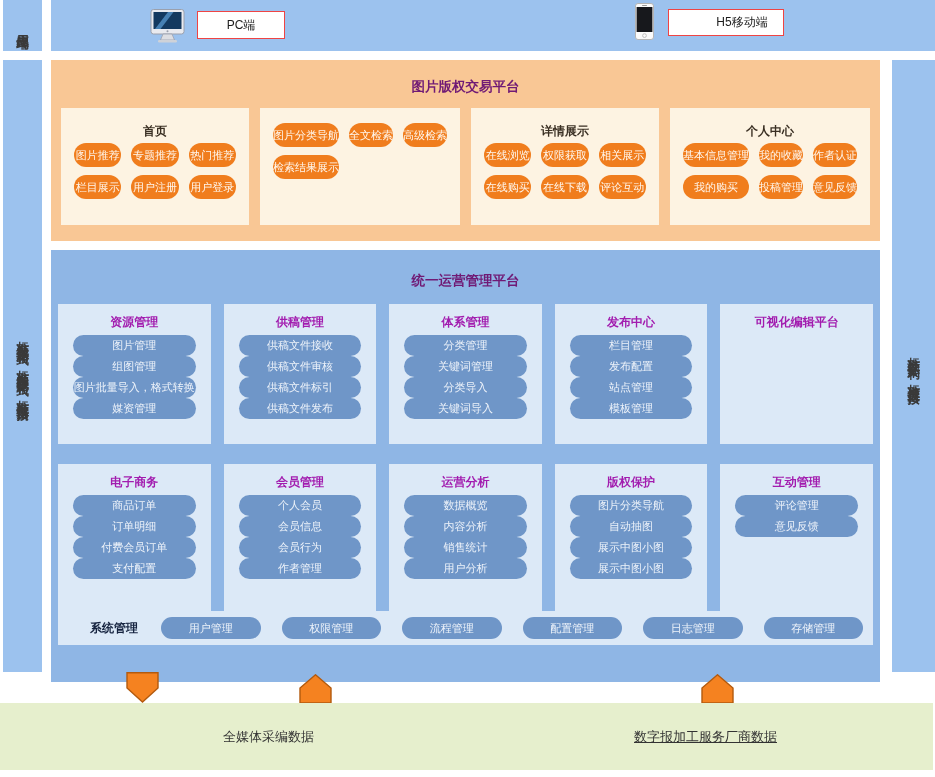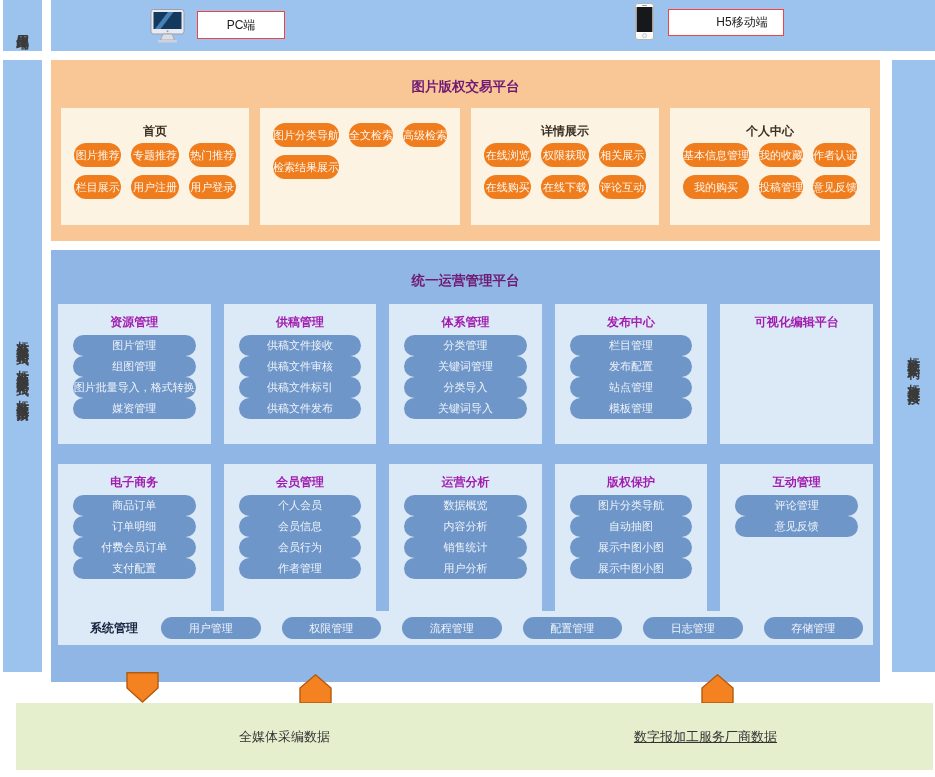--- a/index.html
+++ b/index.html
@@ -61,21 +61,21 @@
   #system-bar{margin-top:0;background:#dce9f7;height:34px;display:flex;align-items:center;gap:21px;padding:0 10px 0 32px;}
   #system-label{font-size:12px;font-weight:700;color:#15233f;flex:0 0 auto;margin-right:2px;}
   .system-pill{flex:1;height:22px;border-radius:11px;background:#6f96c8;display:flex;align-items:center;justify-content:center;color:#eef3fa;font-size:11px;white-space:nowrap;}
 
   
   .flow-arrow{position:absolute;}
   #arrow-down-1{left:126px;top:672px;}
   #arrow-up-1{left:299px;top:674px;}
   #arrow-up-2{left:701px;top:674px;}
   .data-source{position:absolute;top:703px;height:67px;background:#e6efcd;display:flex;align-items:center;justify-content:center;font-size:13px;color:#333;}
-  #data-source-left{left:16px;width:537px;}
+  #data-source-left{left:0;width:537px;}
   #data-source-right{left:478px;width:455px;text-decoration:underline;}
 </style>
 </head>
 <body>
 
 <div class="rail" id="app-terminal-rail">
   <div class="rail-text">应用终端</div>
 </div>
 
 <div id="top-band">

